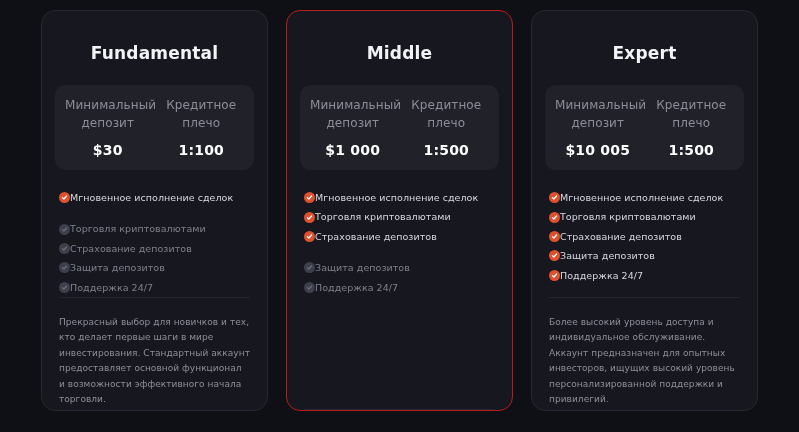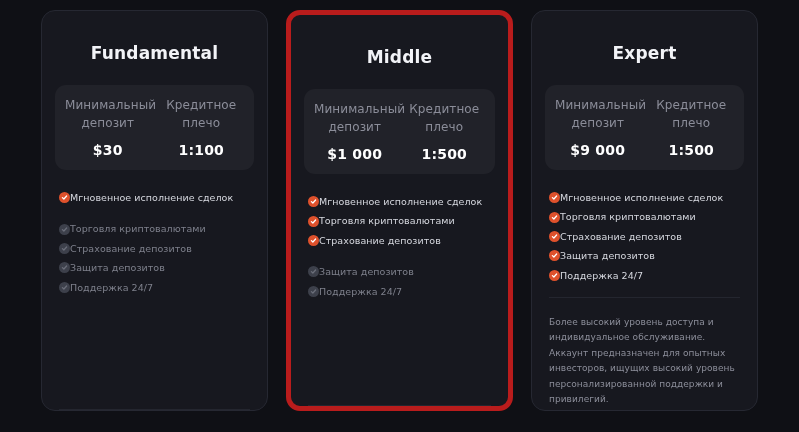--- a/index.html
+++ b/index.html
@@ -39,21 +39,21 @@
     height: 401px;
     box-sizing: border-box;
     background: #17181f;
     border: 1px solid #262832;
     border-radius: 14px;
     padding: 0 13px;
     display: flex;
     flex-direction: column;
   }
   .card.featured {
-    border: 5px solid #b91c1c;
+    border: 1px solid #b91c1c;
     background: #17181f;
   }
   .card-title {
     text-align: center;
     color: #f2f3f7;
     font-size: 17px;
     font-weight: bold;
     letter-spacing: 0.2px;
     margin-top: 34px;
     margin-bottom: 0;
@@ -216,20 +216,21 @@
               <span class="feature-icon">
                 <svg viewBox="0 0 10 10" fill="none">
                   <path d="M2 5.2 L4.1 7.2 L8 2.9" stroke-width="1.8" stroke-linecap="round" stroke-linejoin="round"></path>
                 </svg>
               </span>
               <span class="feature-label">Поддержка 24/7</span>
             </div>
           </div>
         </div>
         <div class="divider"></div>
+        <div class="desc">Прекрасный выбор для новичков и тех, кто делает первые шаги в мире инвестирования. Стандартный аккаунт предоставляет основной функционал и возможности эффективного начала торговли.</div>
       </div>
       <div class="card featured">
         <div class="card-title">Middle</div>
         <div class="stats">
           <div class="stat">
             <div class="stat-label">Минимальный депозит</div>
             <div class="stat-value">$1 000</div>
           </div>
           <div class="stat">
             <div class="stat-label">Кредитное плечо</div>
@@ -282,21 +283,21 @@
             </div>
           </div>
         </div>
         <div class="divider"></div>
       </div>
       <div class="card">
         <div class="card-title">Expert</div>
         <div class="stats">
           <div class="stat">
             <div class="stat-label">Минимальный депозит</div>
-            <div class="stat-value">$9 000</div>
+            <div class="stat-value">$10 005</div>
           </div>
           <div class="stat">
             <div class="stat-label">Кредитное плечо</div>
             <div class="stat-value">1:500</div>
           </div>
         </div>
         <div class="features">
           <div class="feature-group">
             <div class="feature on">
               <span class="feature-icon">

